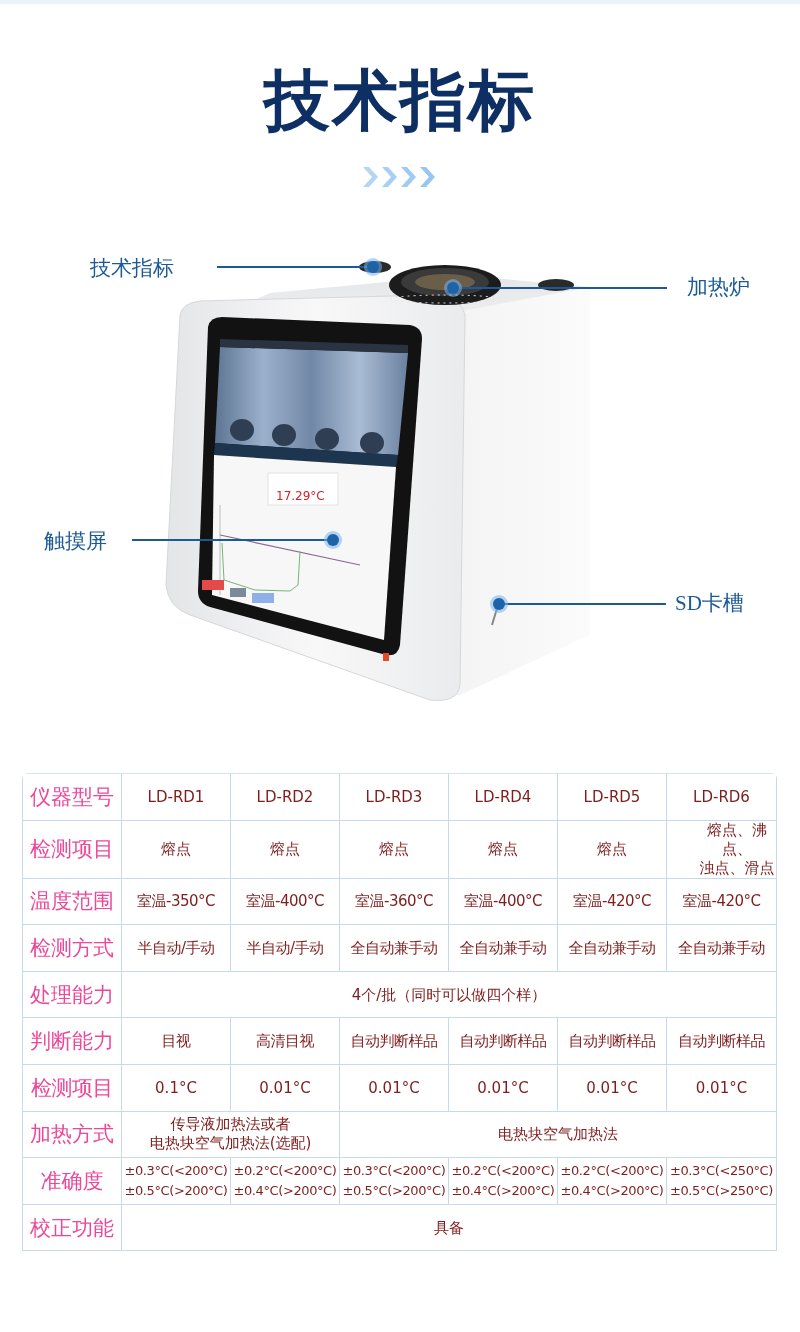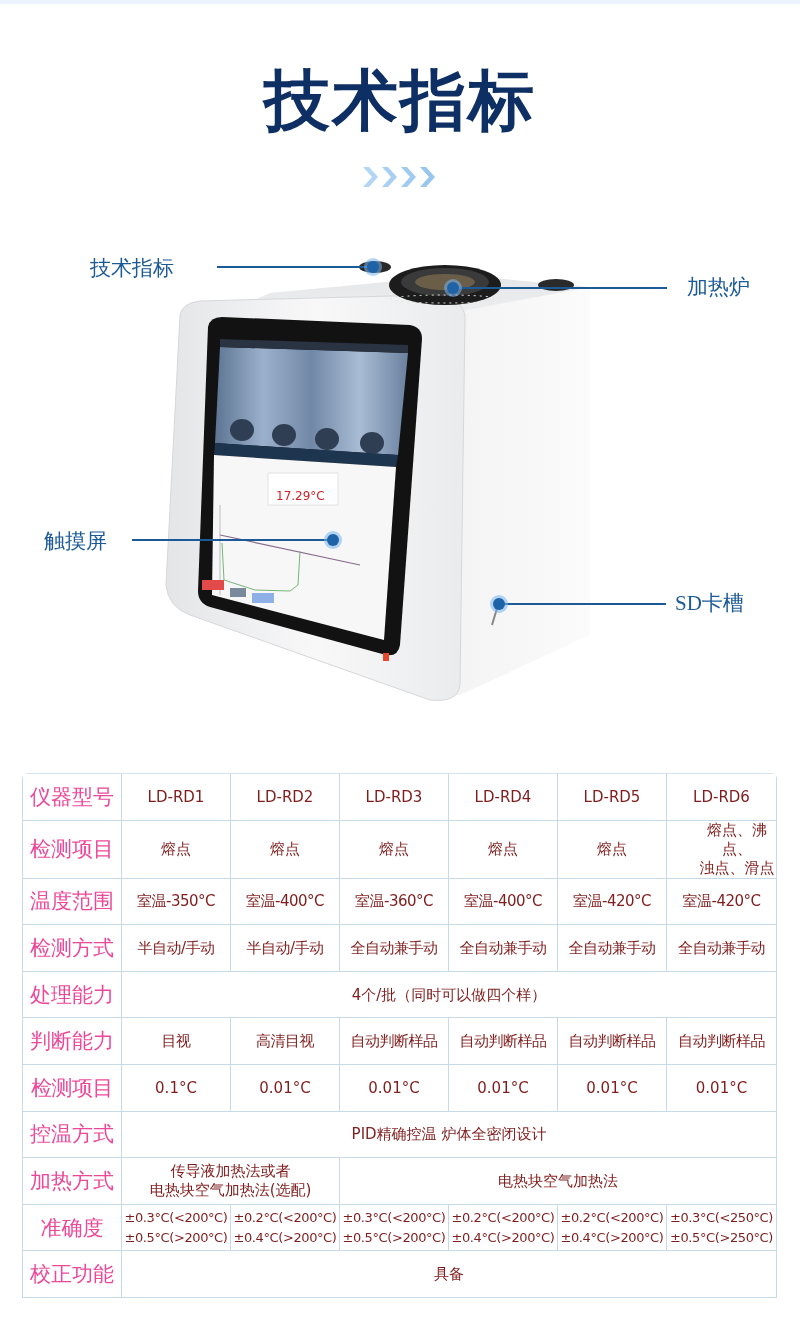--- a/index.html
+++ b/index.html
@@ -202,24 +202,20 @@
       <td class="tight">自动判断样品</td>
     </tr>
     <tr>
       <td class="label tight">检测项目</td>
       <td>0.1°C</td>
       <td>0.01°C</td>
       <td>0.01°C</td>
       <td>0.01°C</td>
       <td>0.01°C</td>
       <td>0.01°C</td>
-    </tr>
-    <tr>
-      <td class="label">控温方式</td>
-      <td colspan="6">PID精确控温 炉体全密闭设计</td>
     </tr>
     <tr>
       <td class="label">加热方式</td>
       <td colspan="2" style="white-space:pre-line; line-height:19px;">传导液加热法或者
 电热块空气加热法(选配)</td>
       <td colspan="4">电热块空气加热法</td>
     </tr>
     <tr>
       <td class="label">准确度</td>
       <td class="small" style="white-space:pre-line;">±0.3°C(&lt;200°C)

